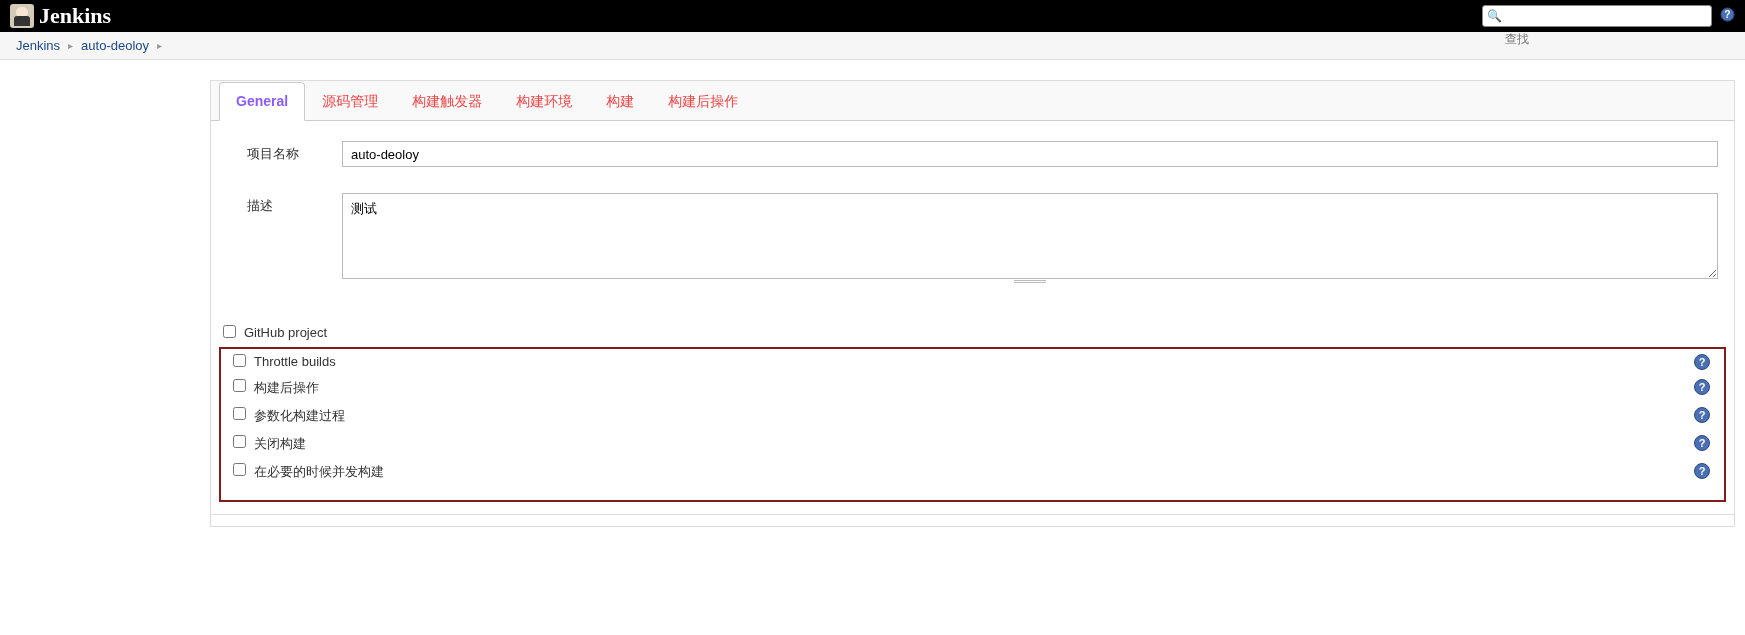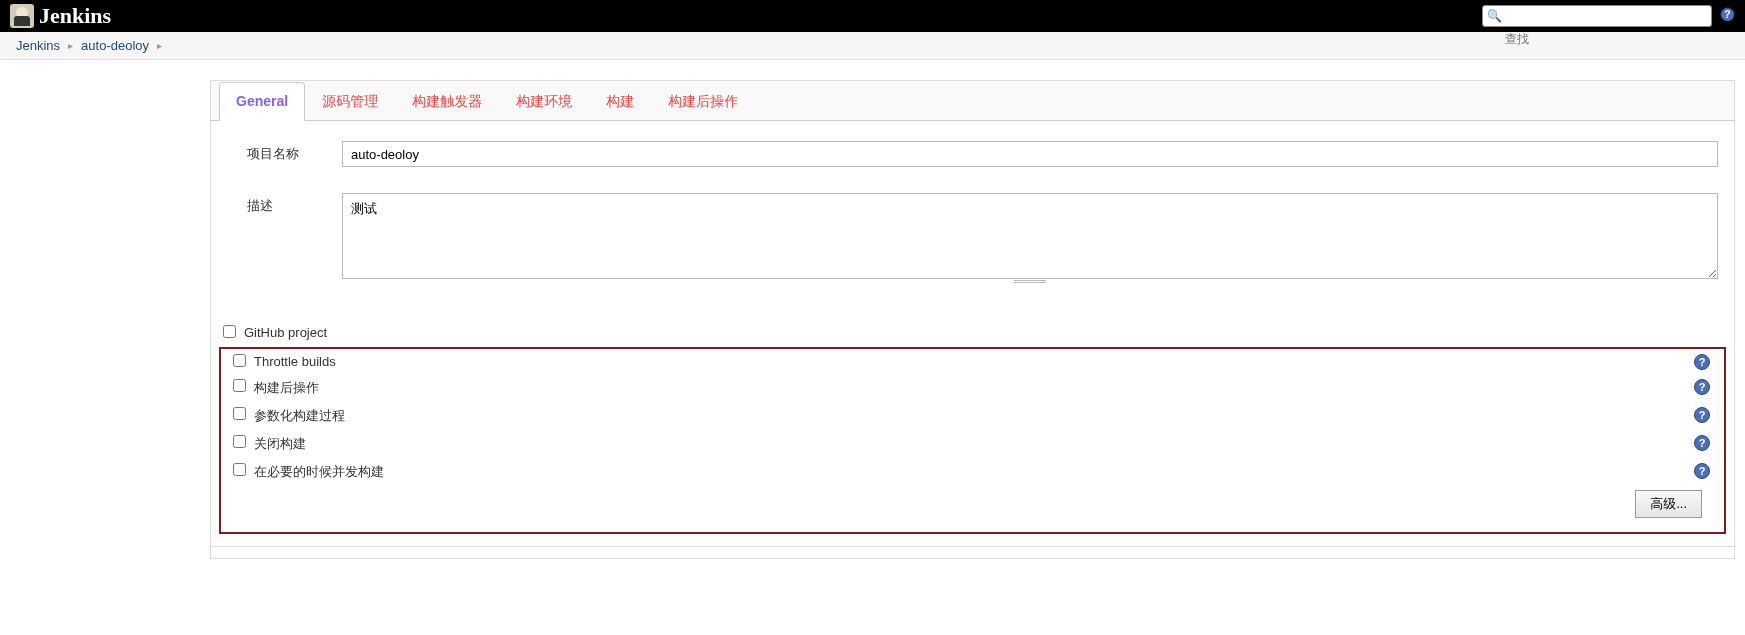--- a/index.html
+++ b/index.html
@@ -151,22 +151,19 @@
         <span>关闭构建</span>
         <span class="help-btn">?</span>
       </div>
 
       <div class="checkbox-row">
         <input type="checkbox" style="">
         <span>在必要的时候并发构建</span>
         <span class="help-btn">?</span>
       </div>
 
-      <div class="advanced-row">
-        <button class="advanced-btn">高级...</button>
-      </div>
 
     </div>
 
     <div class="footer-bar"></div>
 
   </div>
 </div>
 
 </body></html>

